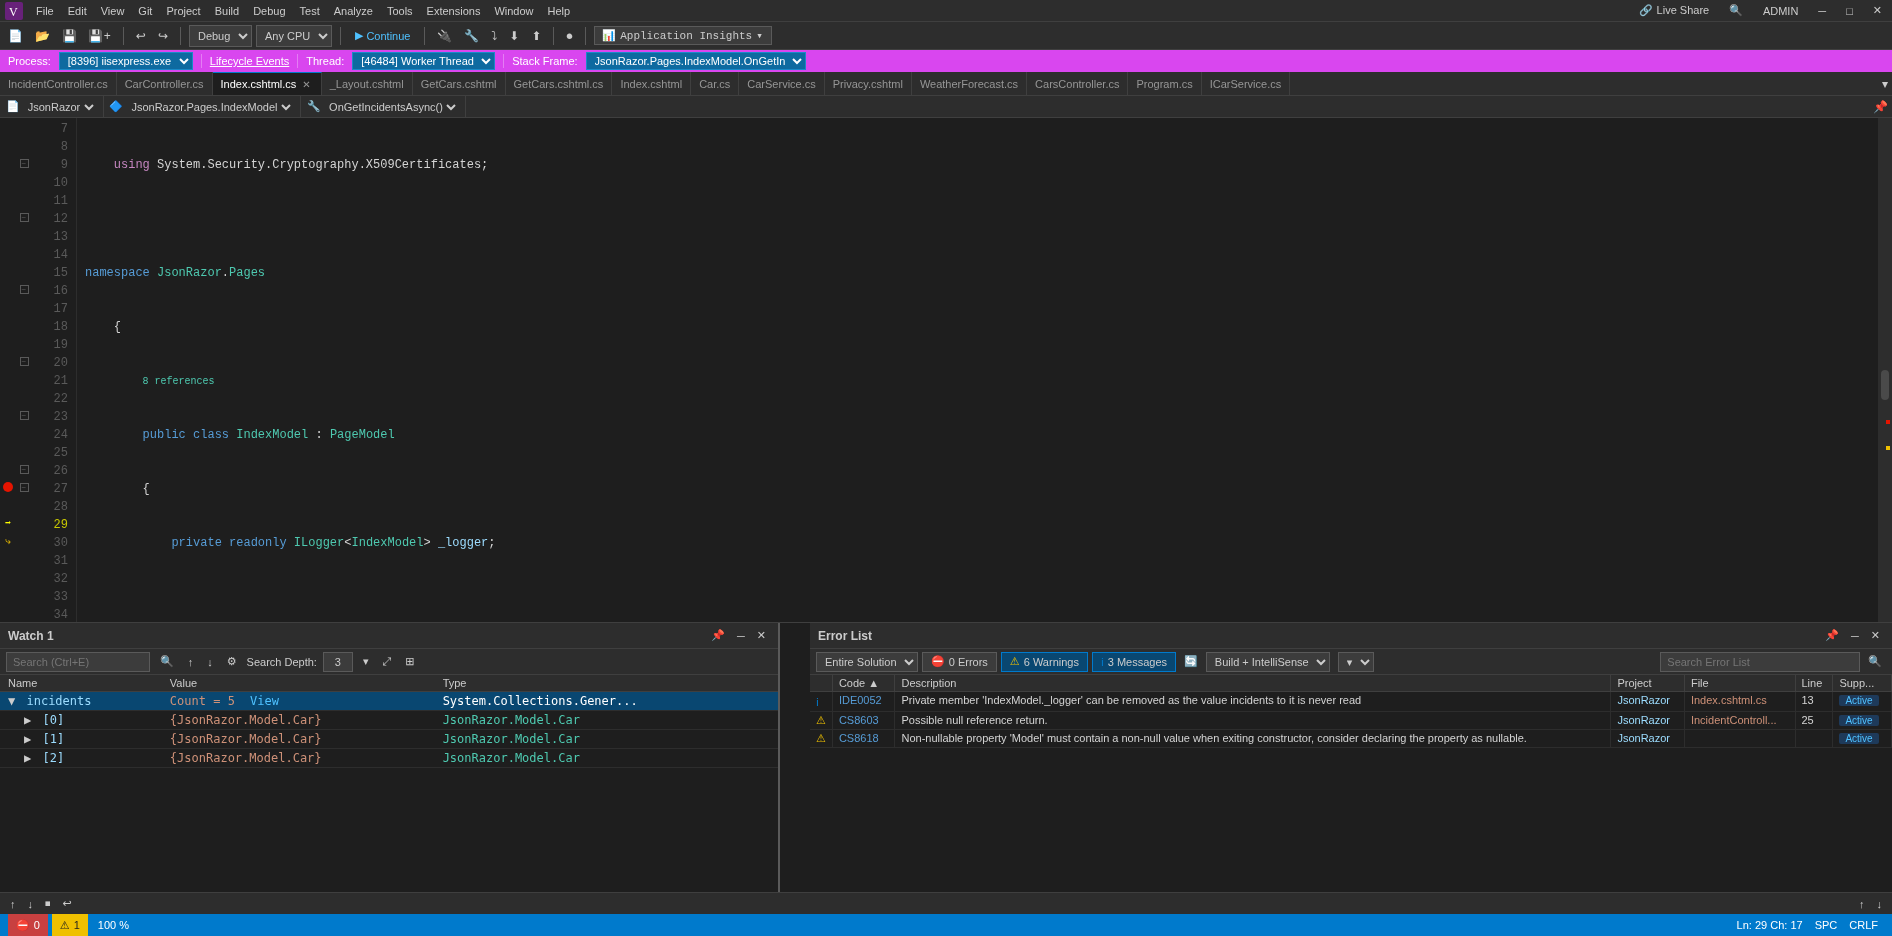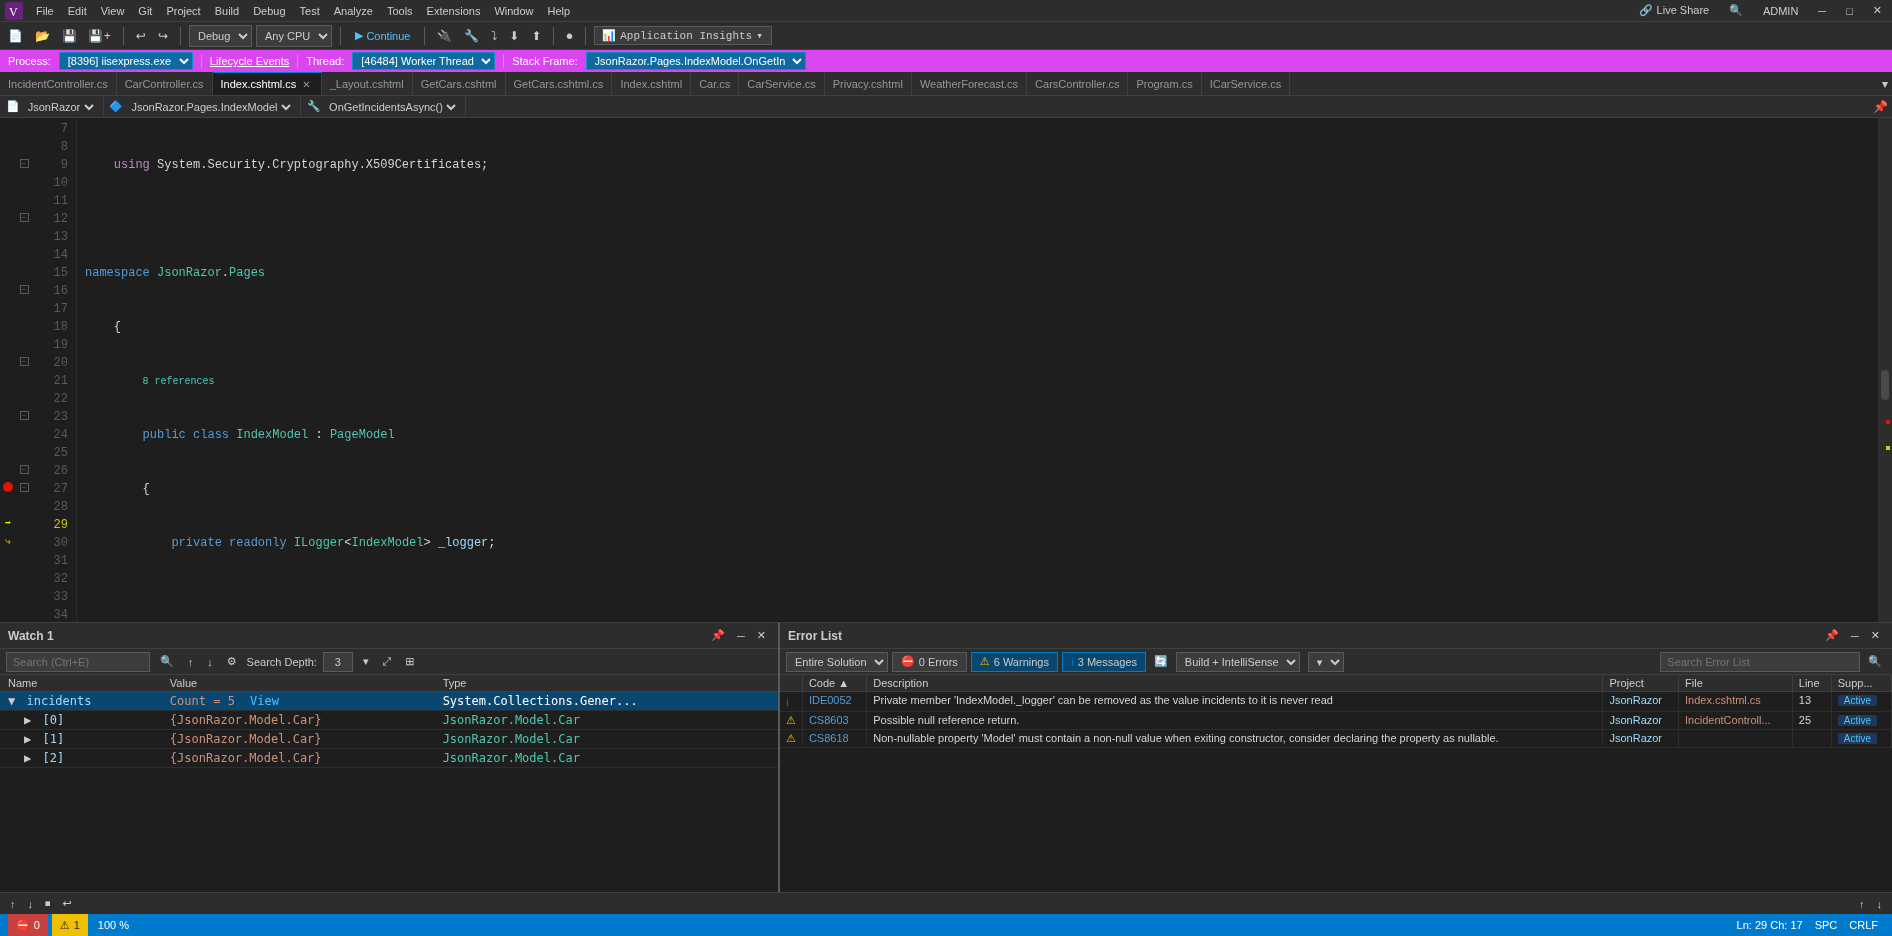--- a/index.html
+++ b/index.html
@@ -269,20 +269,21 @@
       background: #efc000;
       position: absolute;
       right: 2px;
     }
 
     
     #bottom-panel {
       height: 270px;
       display: flex;
       border-top: 1px solid #3f3f3f;
+      gap: 30px;
     }
     #watch-panel {
       width: 780px;
       display: flex;
       flex-direction: column;
       border-right: 2px solid #5a5a5a;
     }
     #error-panel {
       flex: 1;
       display: flex;

